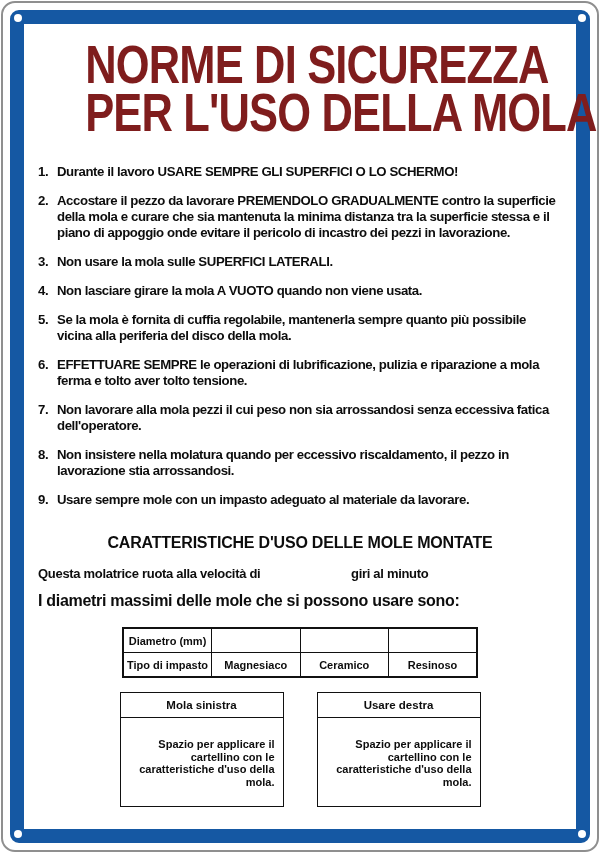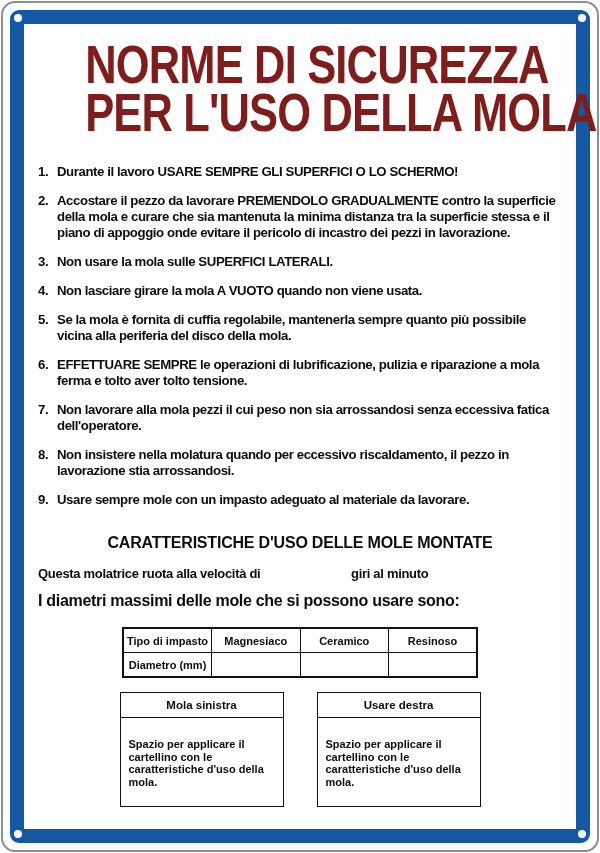--- a/index.html
+++ b/index.html
@@ -135,21 +135,21 @@
     height: 24px;
     border-bottom: 1.5px solid #111;
     display: flex;
     align-items: center;
     justify-content: center;
     font-size: 11.5px;
     font-weight: bold;
   }
   .mola-box .box-body {
     padding: 20px 8px 0 8px;
-    text-align: left;
+    text-align: right;
     font-size: 11px;
     font-weight: bold;
     line-height: 12.5px;
   }
 </style>
 </head>
 <body>
 
 <div id="sign">
   <div class="plate-edge"></div>
@@ -211,30 +211,30 @@
       <span>Questa molatrice ruota alla velocità di</span>
       <span class="speed-blank"></span>
       <span>giri al minuto</span>
     </div>
 
     <div class="diam-line">I diametri massimi delle mole che si possono usare sono:</div>
 
     <table class="impasto">
       <tbody>
         <tr>
+          <td>Diametro (mm)</td>
+          <td></td>
+          <td></td>
+          <td></td>
+        </tr>
+        <tr>
           <td>Tipo di impasto</td>
           <td>Magnesiaco</td>
           <td>Ceramico</td>
           <td>Resinoso</td>
-        </tr>
-        <tr>
-          <td>Diametro (mm)</td>
-          <td></td>
-          <td></td>
-          <td></td>
         </tr>
       </tbody>
     </table>
 
     <div class="boxes">
       <div class="mola-box">
         <div class="box-header">Mola sinistra</div>
         <div class="box-body">Spazio per applicare il cartellino con le caratteristiche d'uso della mola.</div>
       </div>
       <div class="mola-box">

